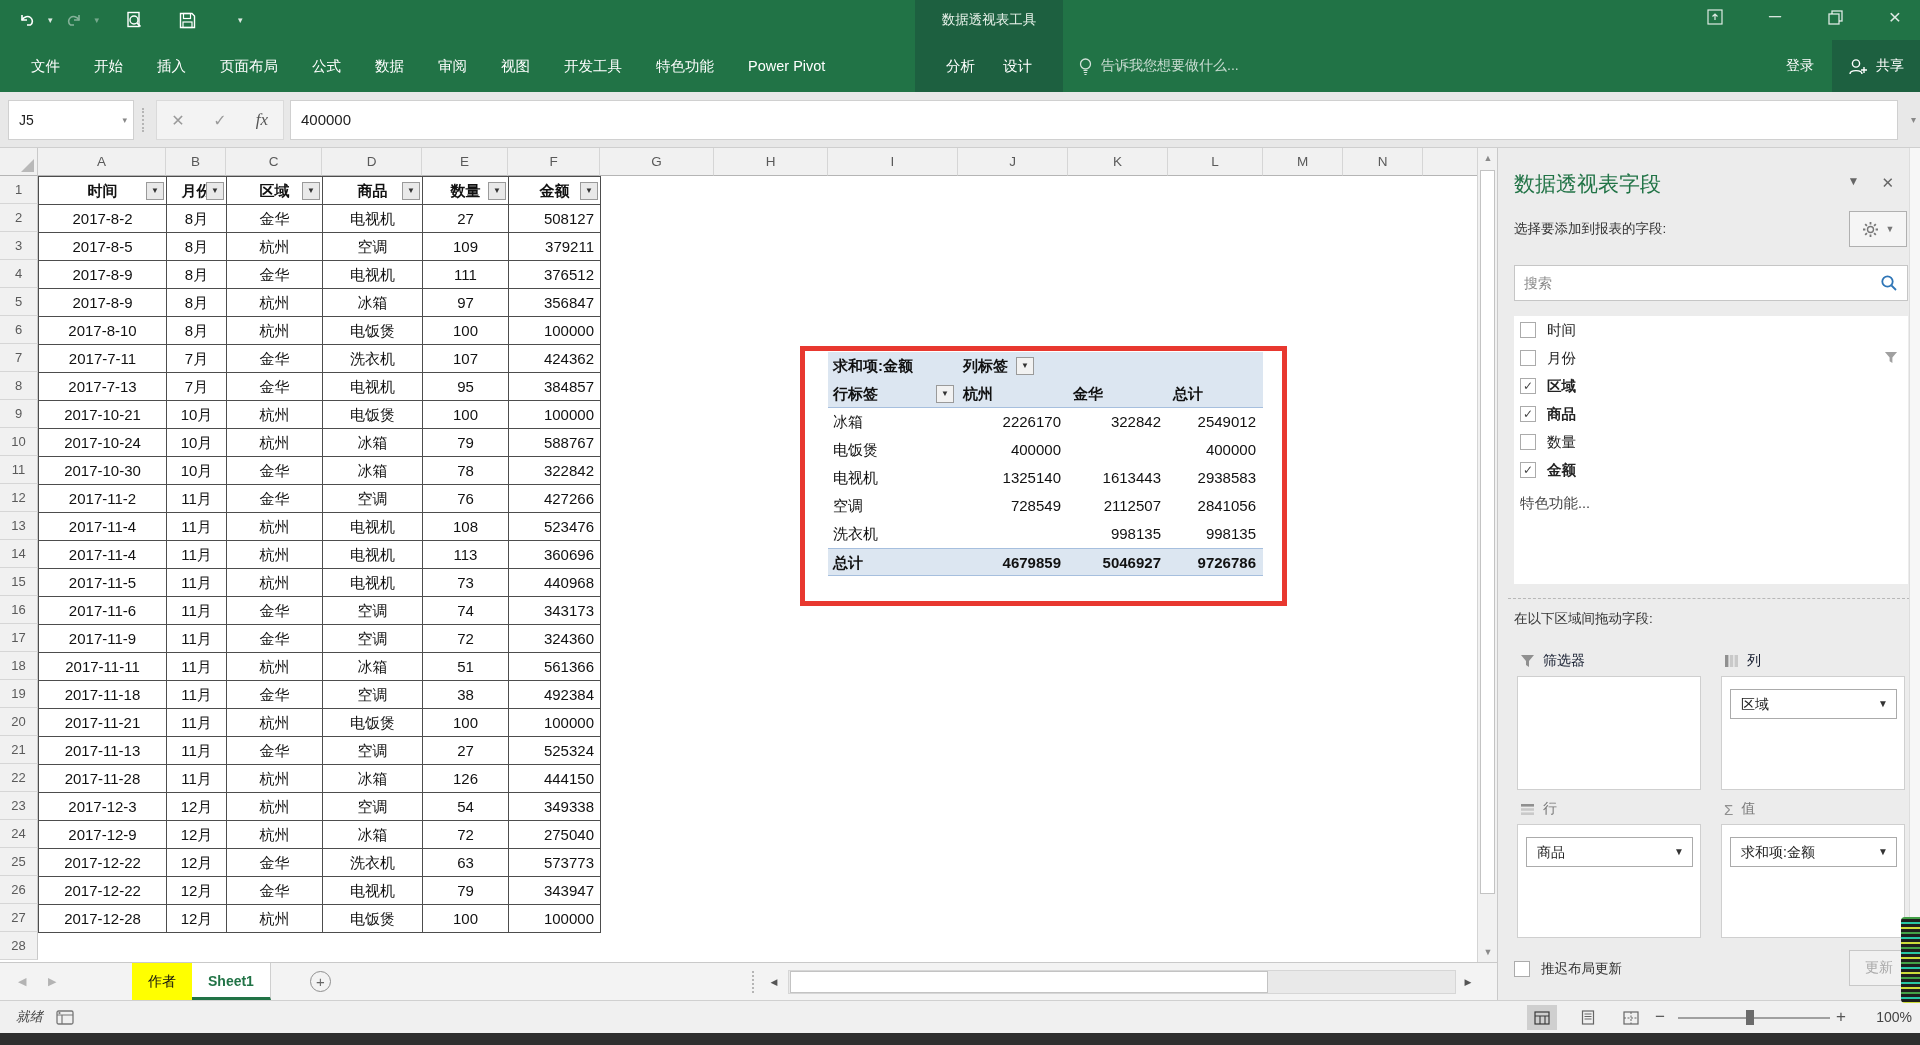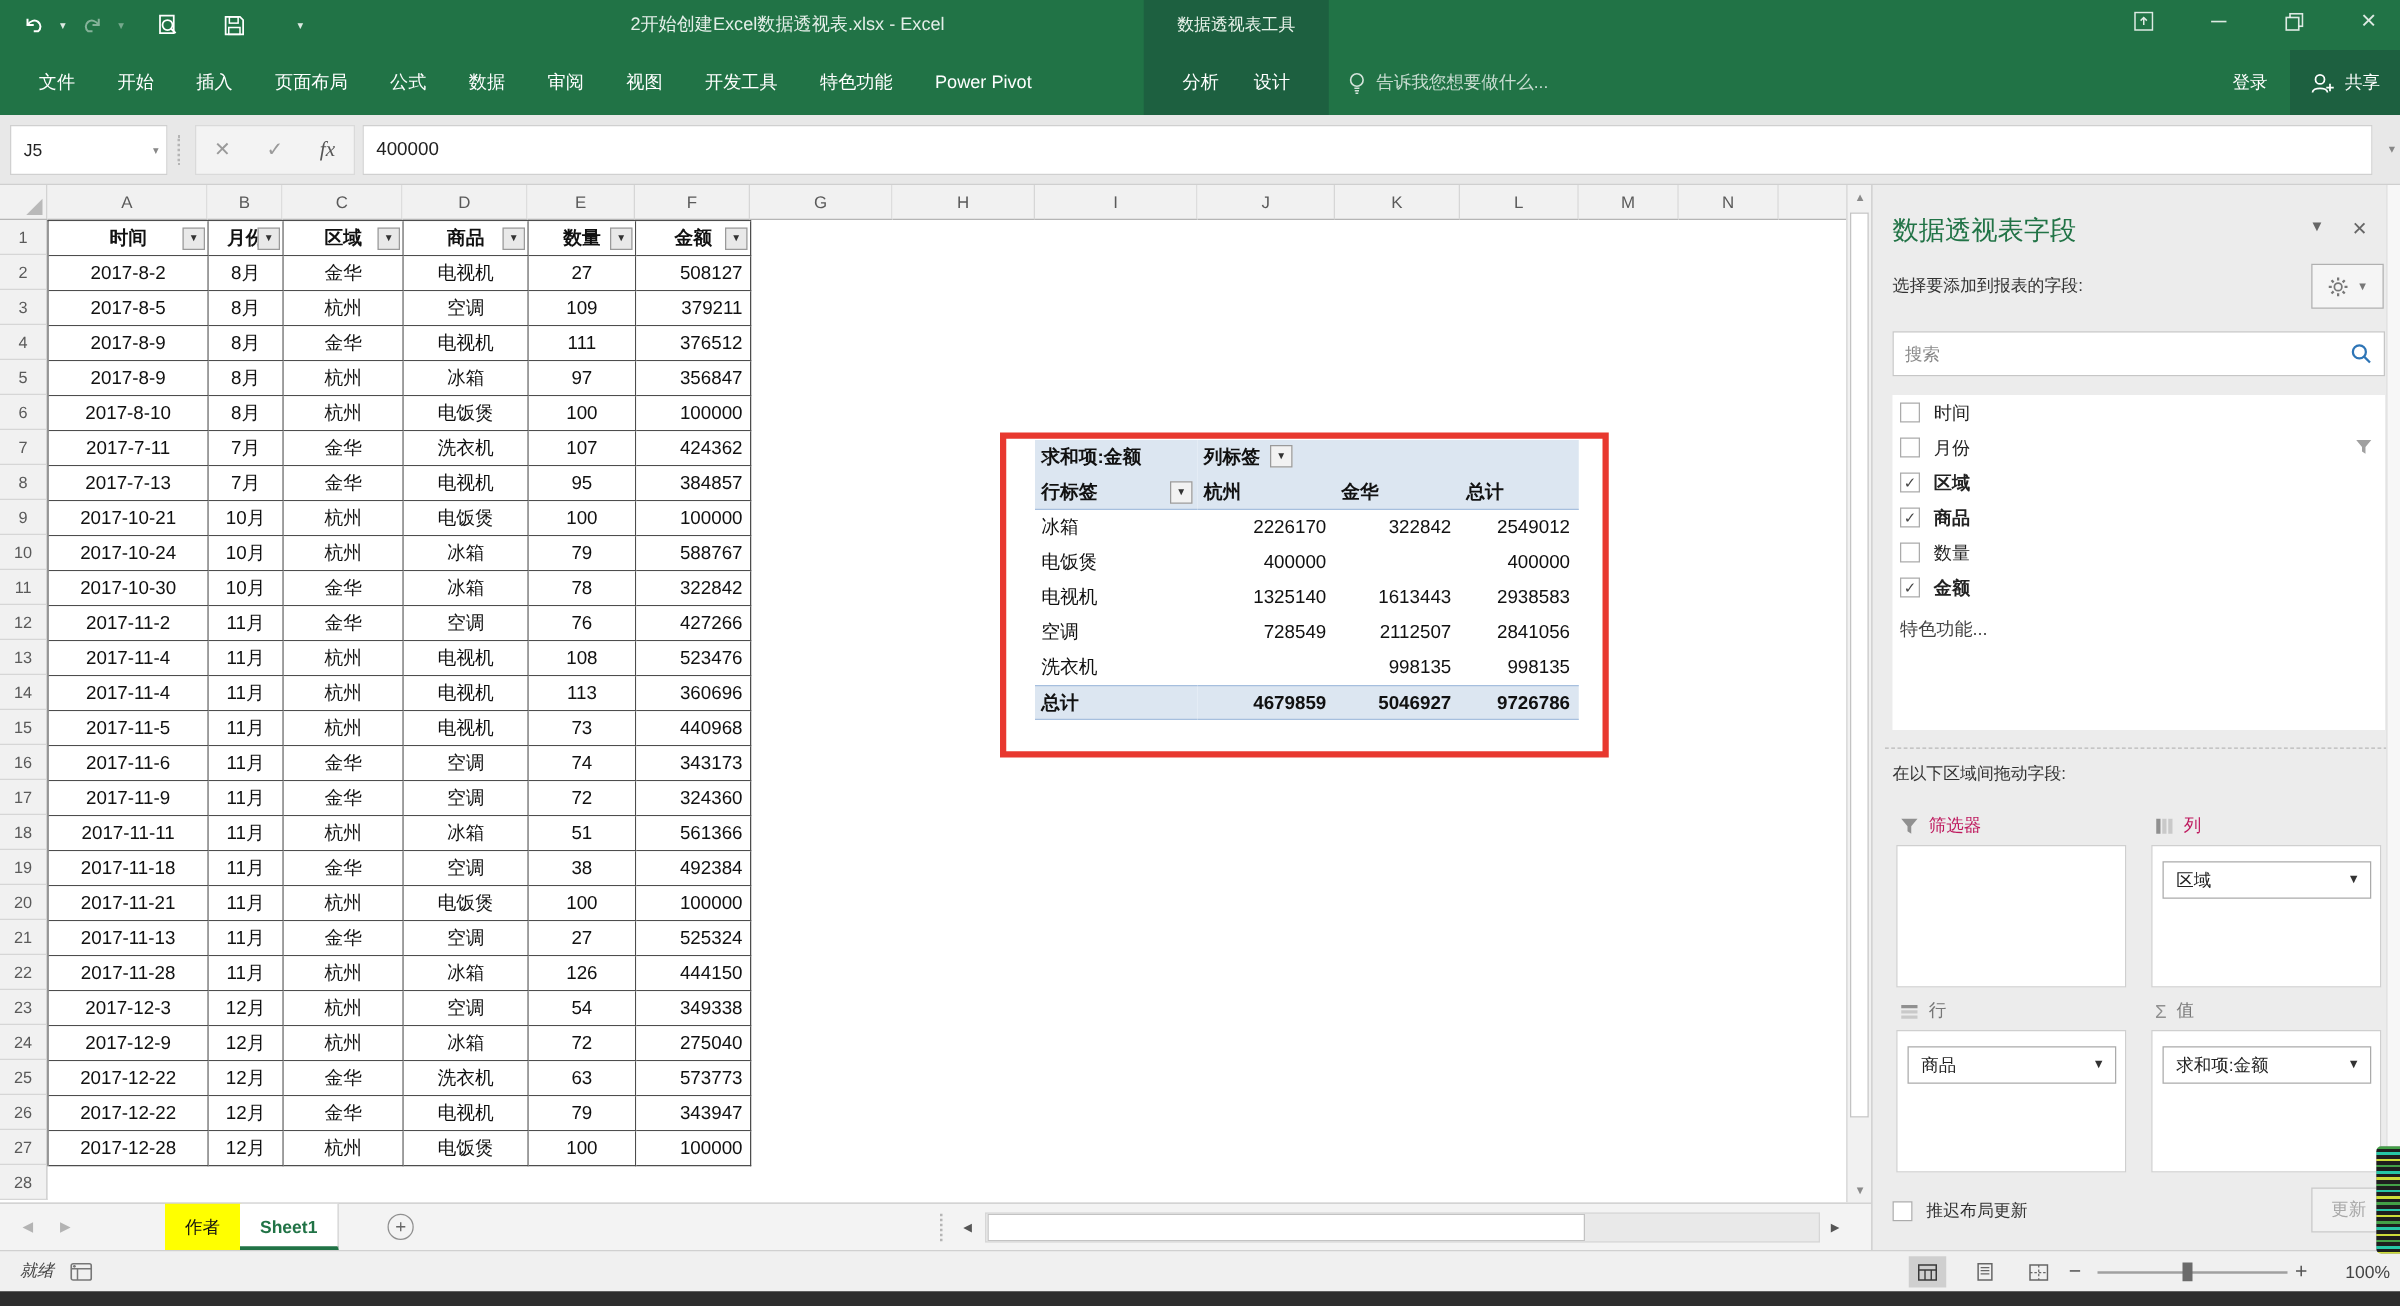--- a/index.html
+++ b/index.html
@@ -125,21 +125,21 @@
   .fieldsbox { left:16px; top:168px; width:394px; height:268px; background:#fff; }
   .frow { height:28px; display:flex; align-items:center; padding-left:6px; position:relative; }
   .fcheck { width:16px; height:16px; border:1px solid #ababab; background:#fff; margin-right:11px;
             font-size:12px; line-height:14px; text-align:center; color:#444; }
   .flabel { font-size:14.5px; color:#222; }
   .frow.checked .flabel { font-weight:bold; }
   .frow .funnel { position:absolute; right:10px; top:7px; }
   .moretables { margin-top:10px; padding-left:6px; font-size:14.5px; color:#444; }
   .pane-divider { left:10px; top:450px; width:402px; border-top:1px dashed #b8b8b8; }
   .draghint { left:16px; top:462px; font-size:13.5px; color:#333; }
-  .arealabel { top:504px; display:flex; align-items:center; gap:8px; color:#be185d; font-size:14px; }
+  .arealabel { top:504px; display:flex; align-items:center; gap:8px; color:#0f172a; font-size:14px; }
   .areabox { top:528px; width:184px; height:114px; background:#fff; border:1px solid #cfcfcf; }
   .arealabel2 { top:652px; display:flex; align-items:center; gap:8px; color:#777; font-size:14px; }
   .areabox2 { top:676px; width:184px; height:114px; background:#fff; border:1px solid #cfcfcf; }
   .fieldbtn { position:absolute; left:8px; top:12px; width:167px; height:30px; background:#fff; border:1px solid #ababab;
               line-height:28px; padding-left:10px; font-size:14px; color:#222; }
   .fieldbtn .fb-caret { position:absolute; right:8px; top:0; line-height:28px; font-size:10px; color:#333; }
   .deferrow { left:16px; top:812px; display:flex; align-items:center; }
   .updatebtn { left:351px; top:802px; width:60px; height:36px; background:#f1f1f1; border:1px solid #c8c8c8;
                color:#a8a8a8; font-size:14px; display:flex; align-items:center; justify-content:center; }
   .pane-scroll { left:411px; top:0; width:12px; height:852px; background:#f7f7f7; border-left:1px solid #ddd; }
@@ -176,21 +176,20 @@
     </span>
     <span class="qbtn" style="margin-left:22px">
       <svg width="17" height="17" viewBox="0 0 17 17">
           <path d="M1.5 1.5 H13 L15.5 4 V15.5 H1.5 Z" stroke="#fff" stroke-width="1.4" fill="none"></path>
           <rect x="4.5" y="1.5" width="7" height="5" stroke="#fff" stroke-width="1.2" fill="none"></rect>
           <rect x="4" y="10" width="9" height="5.5" stroke="#fff" stroke-width="1.2" fill="none"></rect>
         </svg>
     </span>
     <span class="caret" style="margin-left:30px">▾</span>
   </div>
-  <div class="abs doc-title">2开始创建Excel数据透视表.xlsx - Excel</div>
   <div class="abs ctx-hdr">数据透视表工具</div>
   <div class="abs winbtns">
     <span class="winbtn">
       <svg width="16" height="16" viewBox="0 0 16 16">
           <rect x="1" y="1" width="14" height="14" stroke="rgba(255,255,255,.85)" stroke-width="1.2" fill="none"></rect>
           <path d="M8 11 V5 M5.5 7.5 L8 5 L10.5 7.5" stroke="rgba(255,255,255,.85)" stroke-width="1.2" fill="none"></path>
         </svg>
     </span>
     <span class="winbtn">─</span>
     <span class="winbtn">

